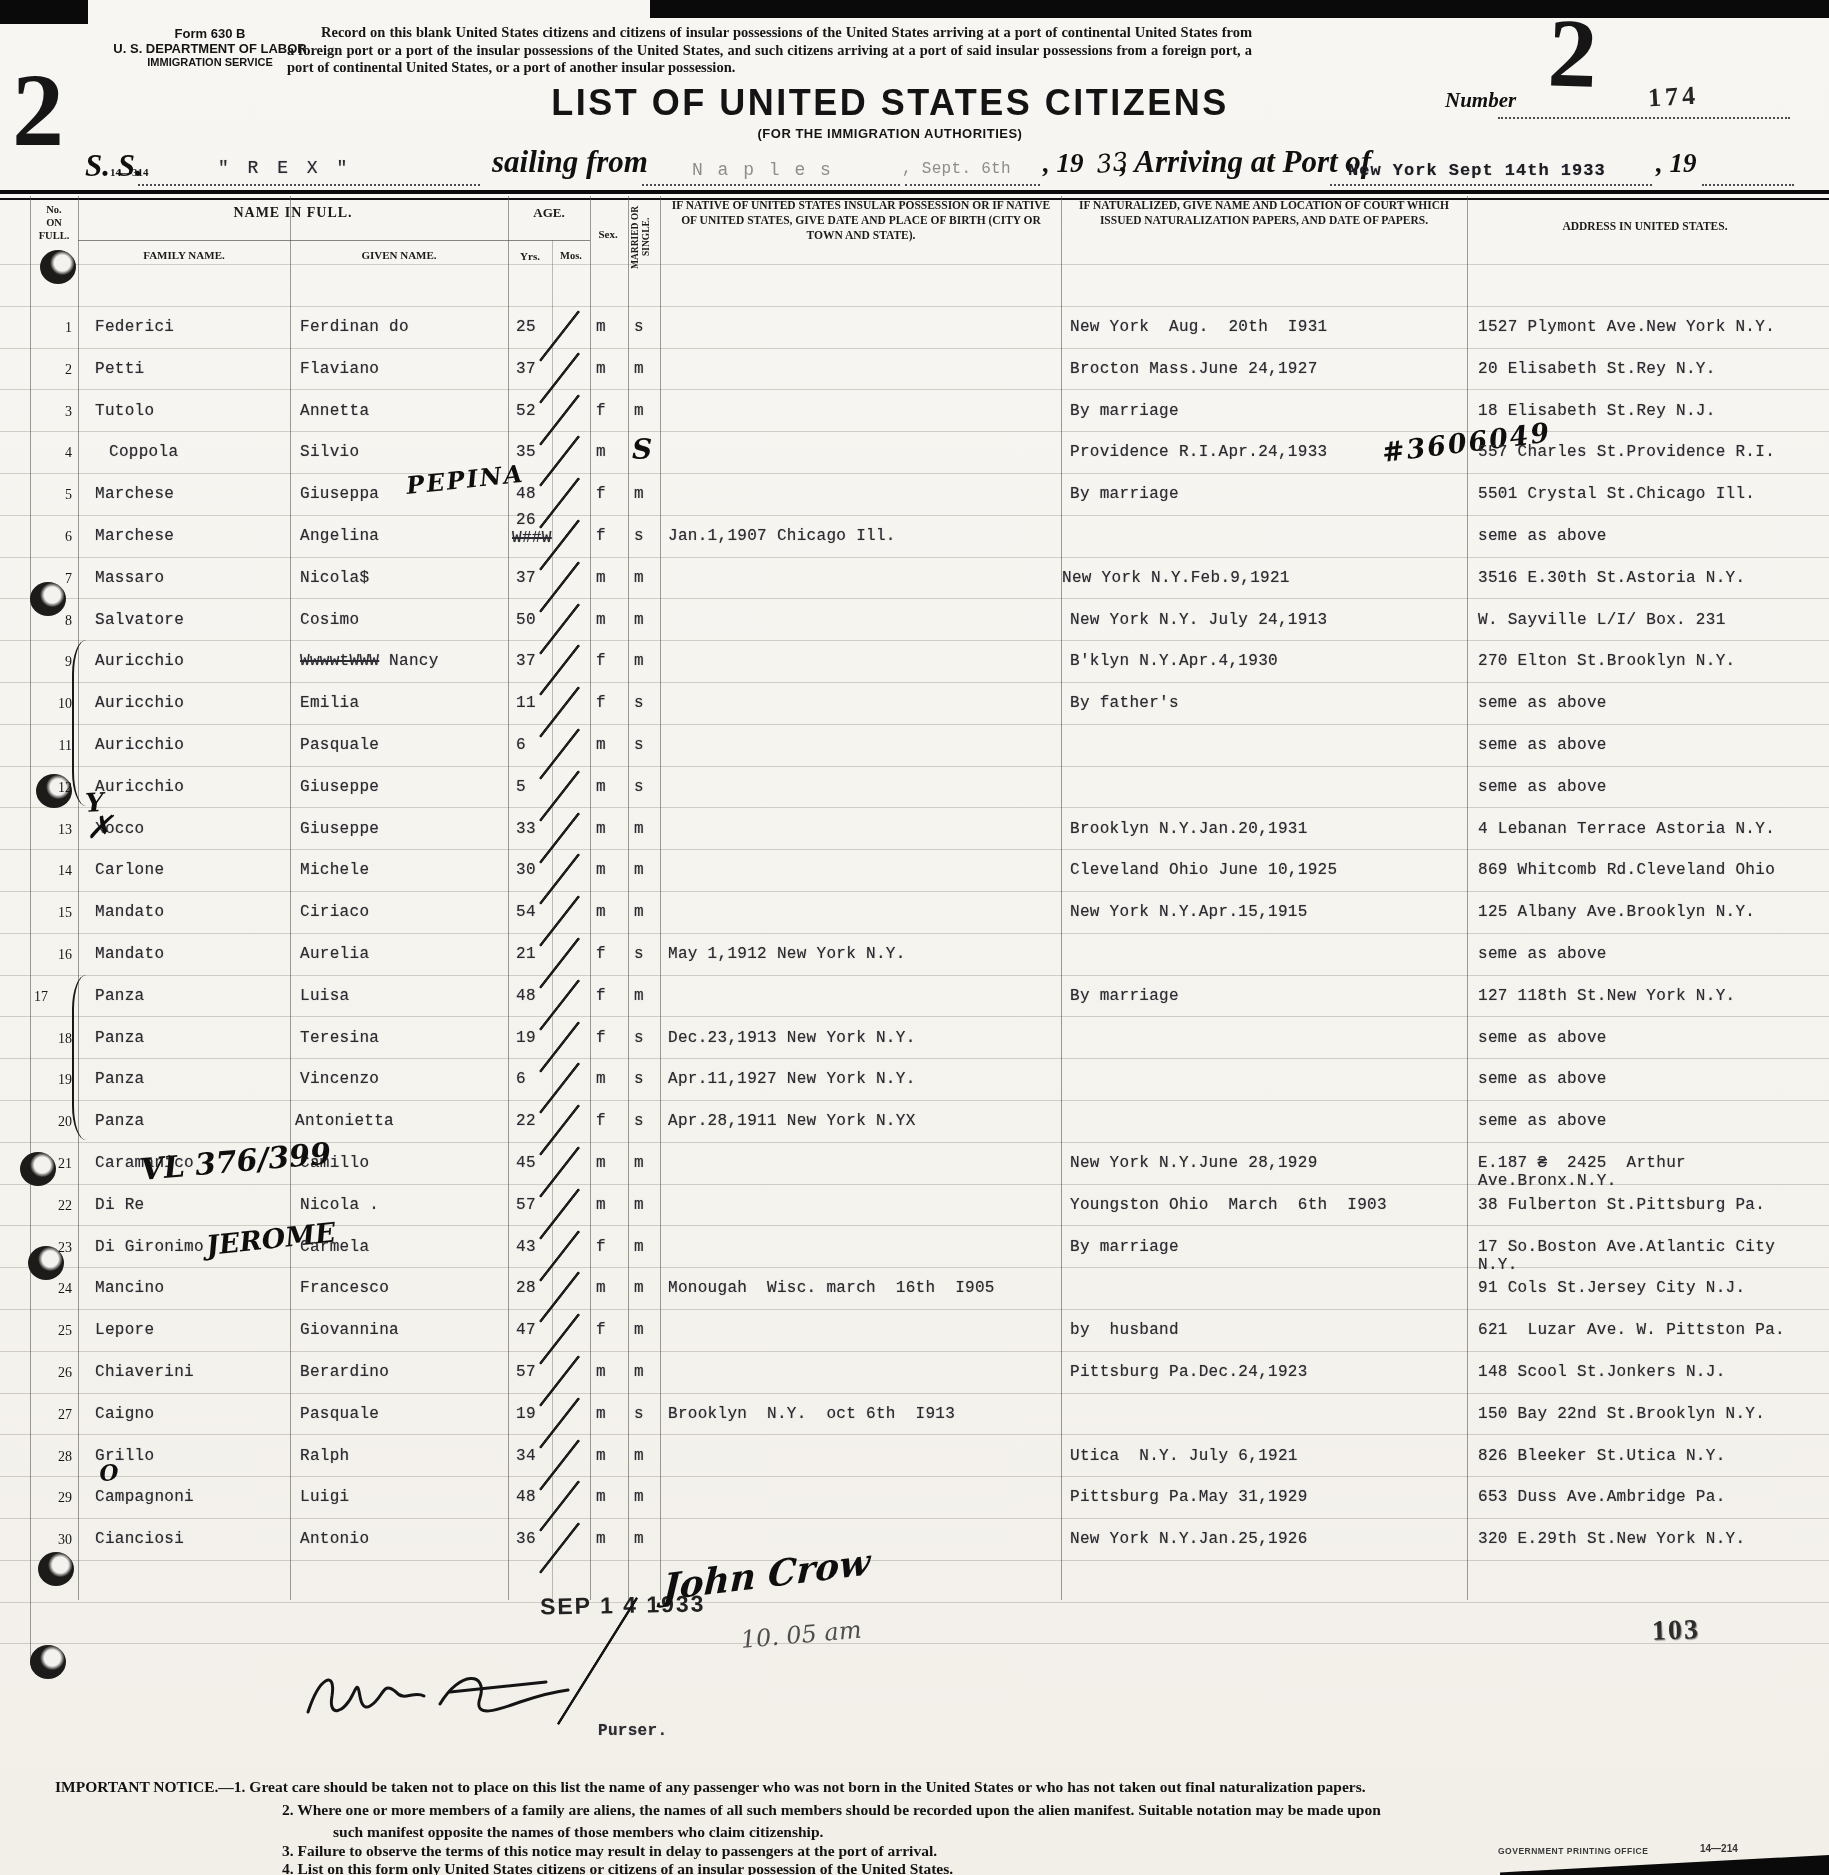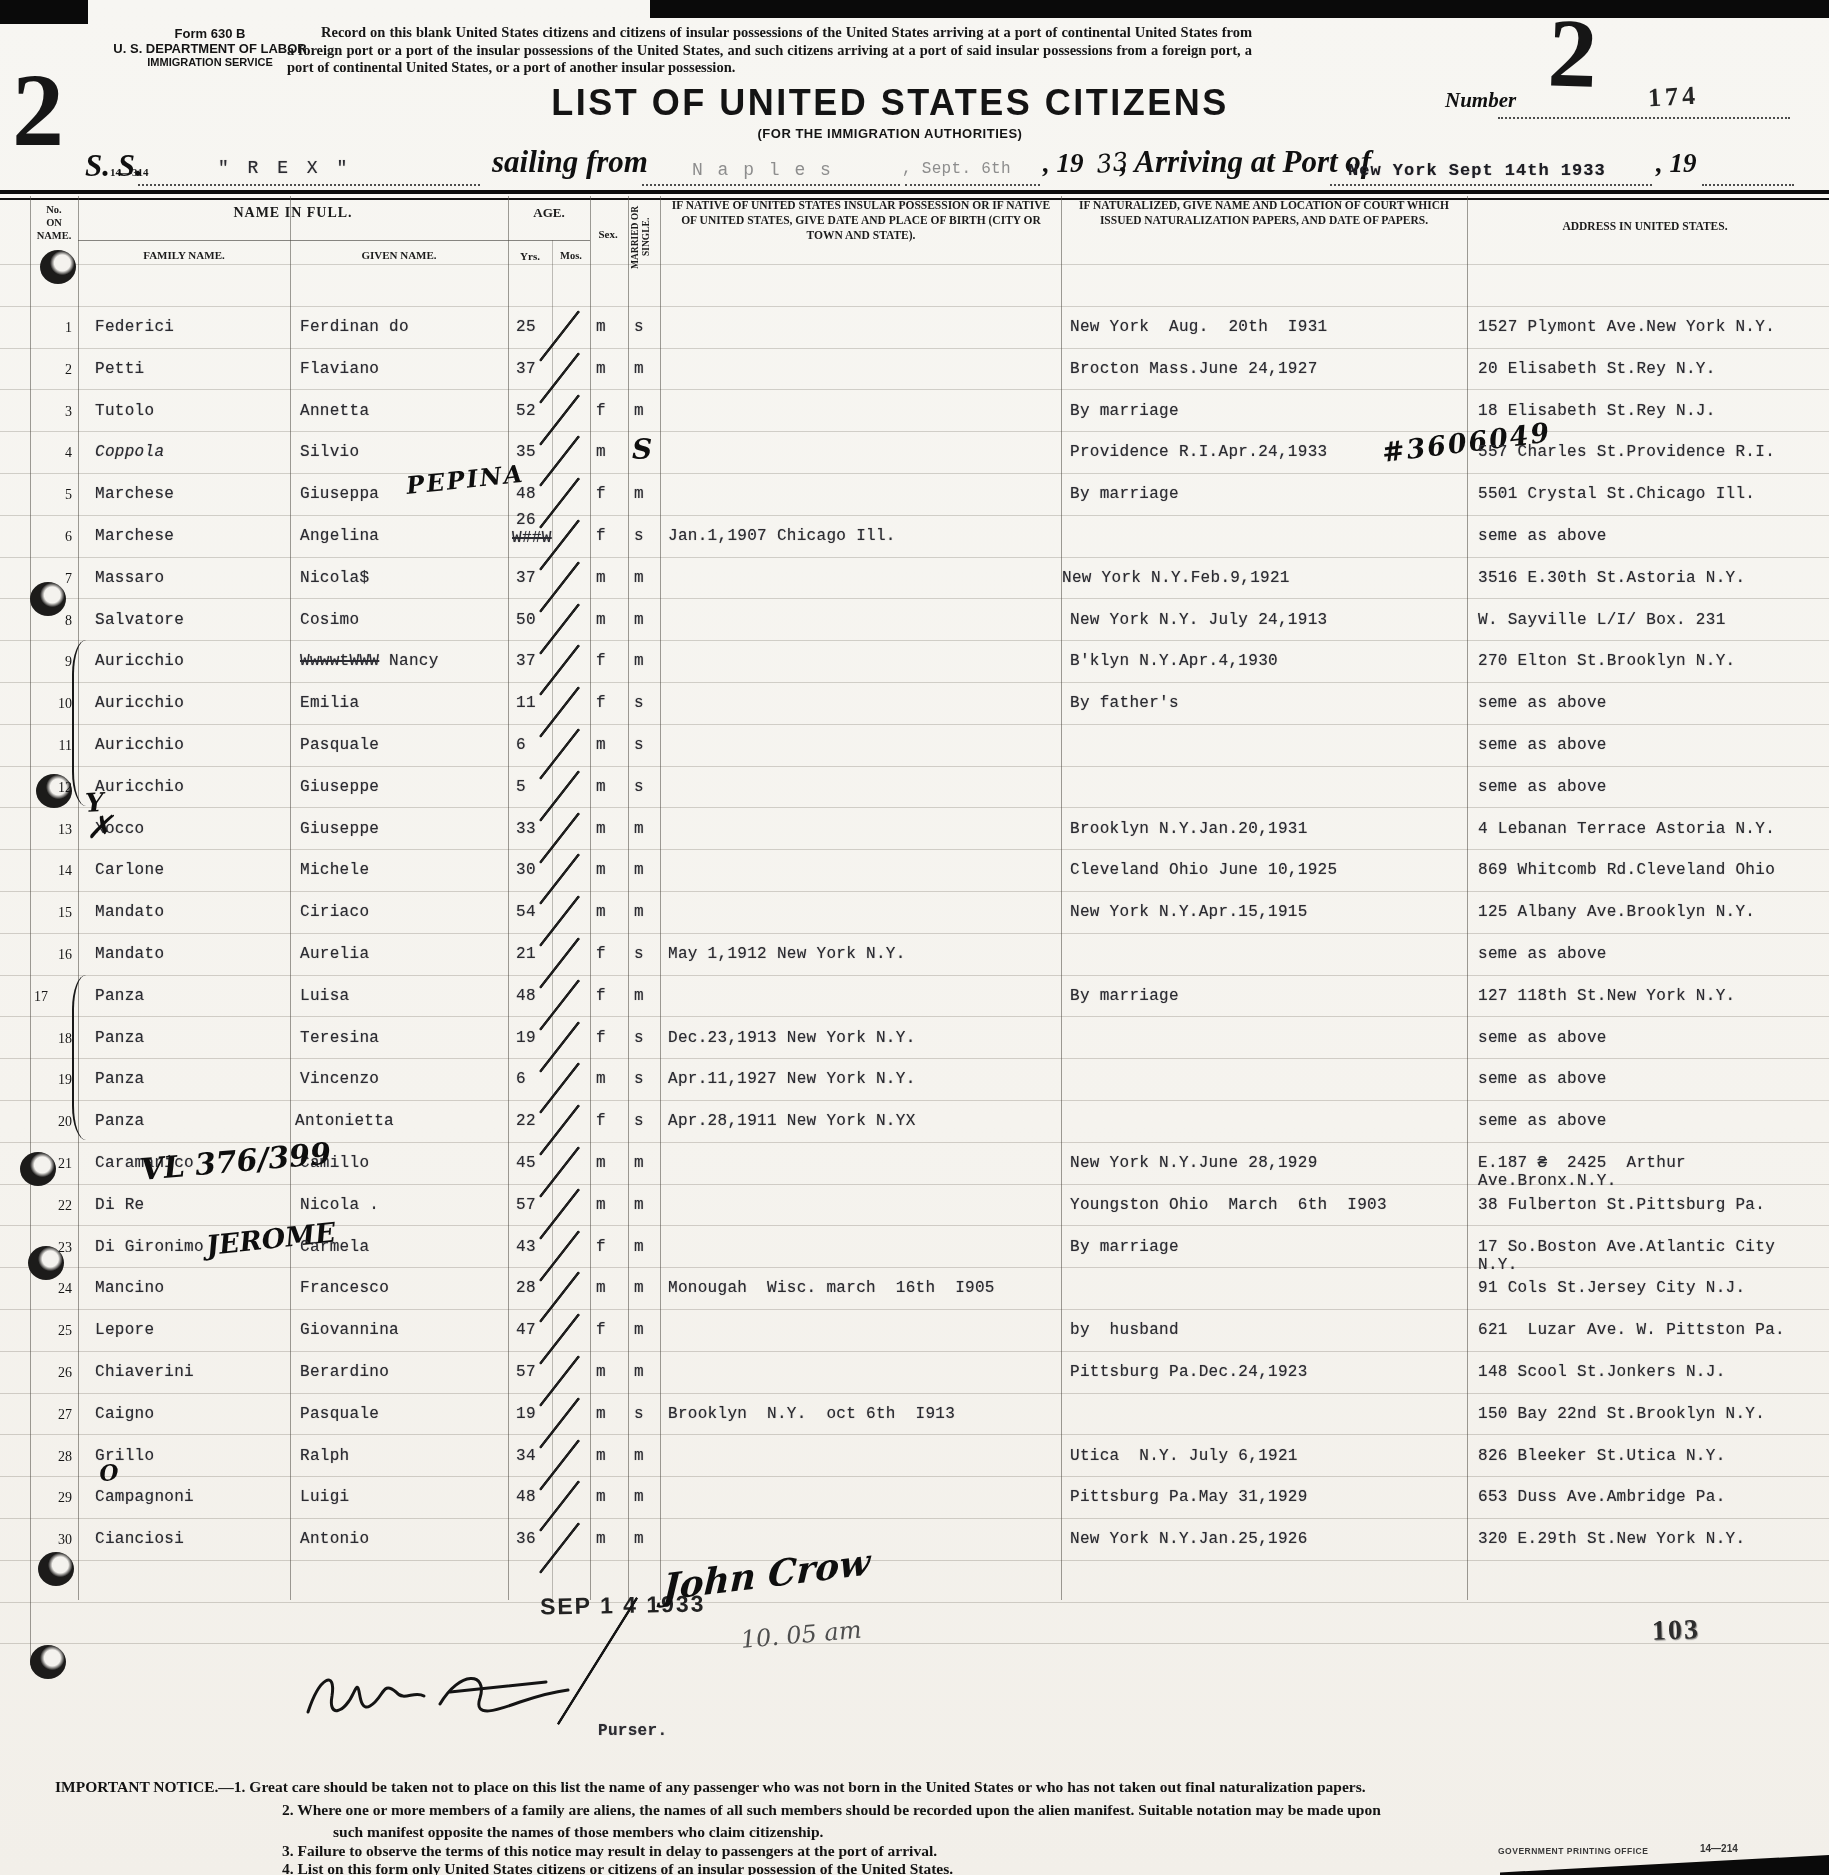--- a/index.html
+++ b/index.html
@@ -74,21 +74,21 @@
   <div class="dots" style="left:1330px;top:183px;width:322px;"></div>
   <div class="abs tw" style="left:1348px;top:161px;font-size:17px;font-weight:bold;letter-spacing:1px;color:#1d1d24;">New York Sept 14th 1933</div>
   <div class="abs bigital" style="left:1656px;top:148px;font-size:27px;">, 19</div>
   <div class="dots" style="left:1702px;top:183px;width:92px;"></div>
 
   <div class="rule2" style="top:190px;"></div>
 
   <div class="abs hdr" style="left:30px;top:203px;width:48px;font-size:10.5px;line-height:13px;">
     <div>No.</div>
     <div>ON</div>
-    <div>NAME.</div>
+    <div>FULL.</div>
   </div>
   <div class="abs hdr" style="left:78px;top:205px;width:430px;font-size:14px;letter-spacing:1px;">NAME IN FULL.</div>
   <div class="abs hdr" style="left:78px;top:249px;width:212px;font-size:11px;">FAMILY NAME.</div>
   <div class="abs hdr" style="left:290px;top:249px;width:218px;font-size:11px;">GIVEN NAME.</div>
   <div class="abs hdr" style="left:508px;top:205px;width:82px;font-size:13px;">AGE.</div>
   <div class="abs hdr" style="left:508px;top:250px;width:44px;font-size:11px;">Yrs.</div>
   <div class="abs hdr" style="left:552px;top:250px;width:38px;font-size:10.5px;">Mos.</div>
   <div class="abs hdr" style="left:588px;top:228px;width:40px;font-size:11px;">Sex.</div>
   <div class="abs hdr" style="left:630px;top:198px;width:30px;height:78px;font-size:9.5px;writing-mode:vertical-rl;transform:rotate(180deg);line-height:11px;">MARRIED OR SINGLE.</div>
   <div class="abs hdr" style="left:668px;top:198px;width:386px;font-size:11.5px;line-height:15px;">IF NATIVE OF UNITED STATES INSULAR POSSESSION OR IF NATIVE OF UNITED STATES, GIVE DATE AND PLACE OF BIRTH (CITY OR TOWN AND STATE).</div>
@@ -171,21 +171,21 @@
       <div class="abs pr num" style="left: 34px; top: 403.6px; width: 38px; text-align: right;">3</div>
       <div class="abs tw" style="left: 95px; top: 401.6px;">Tutolo</div>
       <div class="abs tw" style="left: 300px; top: 401.6px; width: 205px;">Annetta</div>
       <div class="abs tw" style="left: 516px; top: 401.6px;">52</div>
       <div class="slash" style="left: 558px; top: 387.6px;"></div>
       <div class="abs tw" style="left: 596px; top: 401.6px;">f</div>
       <div class="abs tw" style="left: 634px; top: 401.6px;">m</div>
       <div class="abs tw" style="left: 1070px; top: 401.6px; width: 400px;">By marriage</div>
       <div class="abs tw" style="left: 1478px; top: 401.6px; width: 332px; white-space: pre-wrap;">18 Elisabeth St.Rey N.J.</div>
       <div class="abs pr num" style="left: 34px; top: 445.4px; width: 38px; text-align: right;">4</div>
-      <div class="abs tw" style="left: 95px; top: 443.4px; font-style: italic;">Coppola</div>
+      <div class="abs tw" style="left: 109px; top: 443.4px;">Coppola</div>
       <div class="abs tw" style="left: 300px; top: 443.4px; width: 205px;">Silvio</div>
       <div class="abs tw" style="left: 516px; top: 443.4px;">35</div>
       <div class="slash" style="left: 558px; top: 429.4px;"></div>
       <div class="abs tw" style="left: 596px; top: 443.4px;">m</div>
       <div class="abs hand" style="left: 632px; top: 433.4px; font-size: 28px; font-weight: bold;">S</div>
       <div class="abs tw" style="left: 1070px; top: 443.4px; width: 400px;">Providence R.I.Apr.24,1933</div>
       <div class="abs hand" style="left: 1384px; top: 437.4px; font-size: 27px; transform: rotate(-7deg); letter-spacing: 2px; font-weight: bold;">#3606049</div>
       <div class="abs tw" style="left: 1478px; top: 443.4px; width: 332px; white-space: pre-wrap;">557 Charles St.Providence R.I.</div>
       <div class="abs pr num" style="left: 34px; top: 487.2px; width: 38px; text-align: right;">5</div>
       <div class="abs tw" style="left: 95px; top: 485.2px;">Marchese</div>

